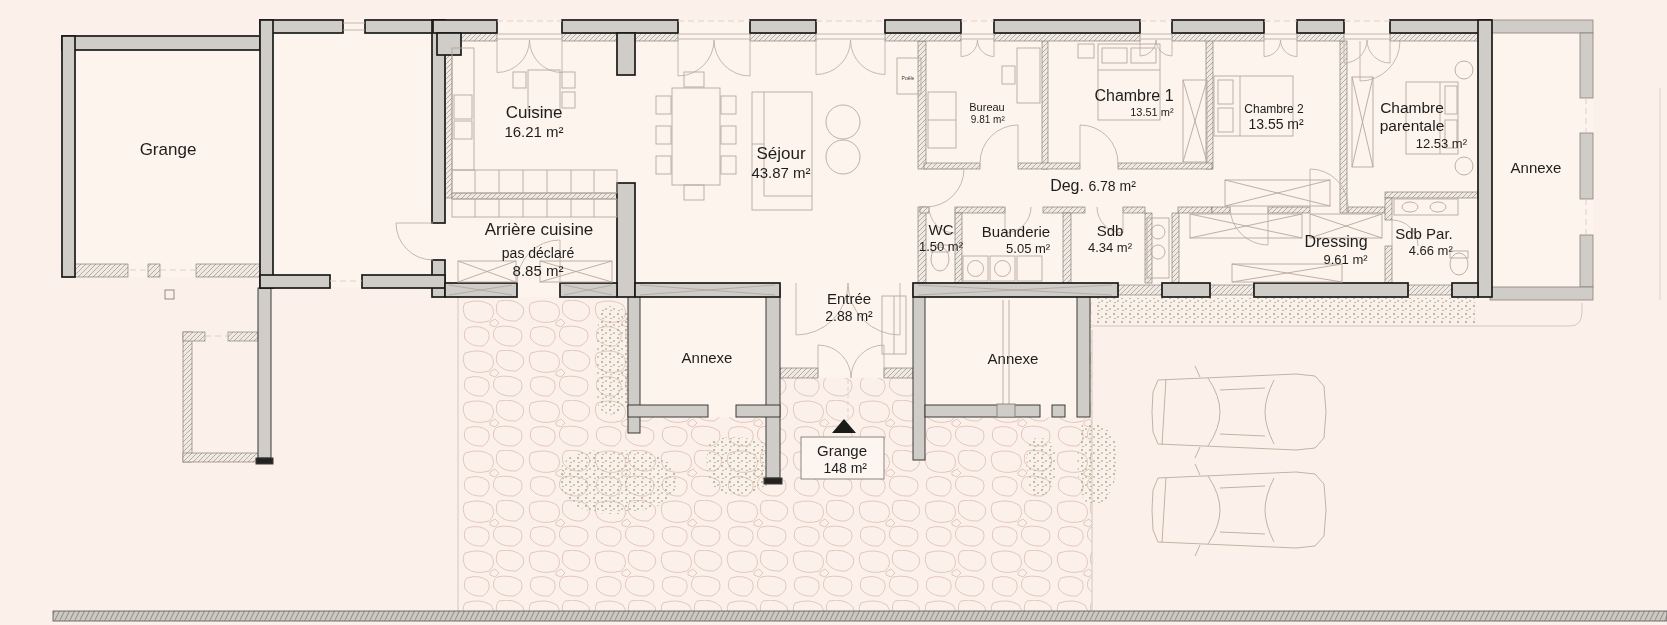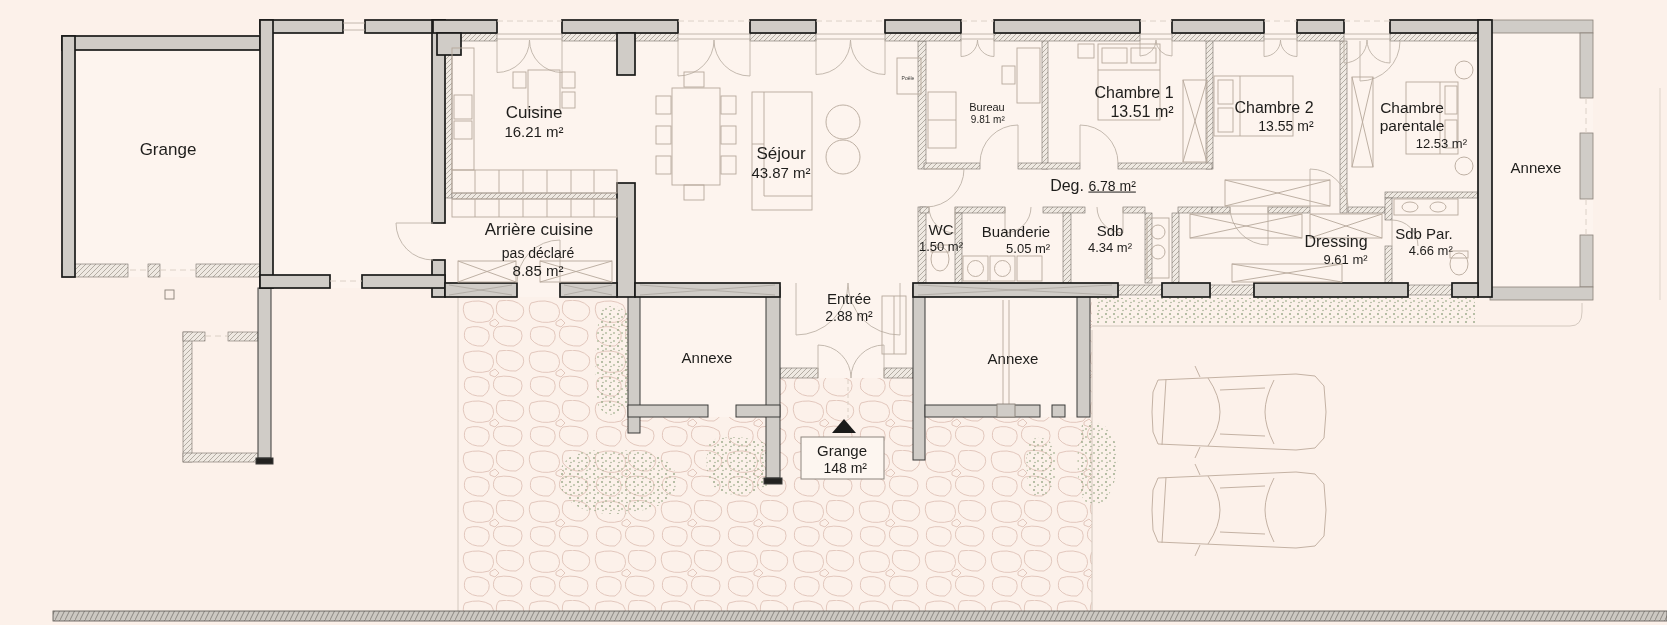--- a/index.html
+++ b/index.html
@@ -10,21 +10,21 @@
        color:#1e1d1b;line-height:1.18;white-space:nowrap;}
   .name{font-size:17px;}
   .area{font-size:15px;text-align:right;}
   .sm .name{font-size:15px;}
   .sm .area{font-size:13px;}
   .xs .name{font-size:11px;}
   .xs .area{font-size:10px;}
   .wrap{white-space:normal;width:112px;}
   .tiny{font-size:5px;color:#3a3a38;}
   .inline .name{font-size:16px;}
-  .inline .area{font-size:14px;text-decoration:underline;}
+  .inline .area{font-size:14px;}
 </style>
 </head>
 <body>
 
 <div id="plan">
 
 <svg width="1667" height="625" viewBox="0 0 1667 625">
   <defs>
     <pattern id="hatch" width="5" height="5" patternUnits="userSpaceOnUse">
       <rect width="5" height="5" fill="#efe9e2"></rect>
@@ -404,25 +404,25 @@
   <div class="name">Bureau</div>
   <div class="area">9.81 m²</div>
 </div>
 
 <div class="lbl tiny" style="left:908px;top:79px">
   <div>Poêle</div>
 </div>
 
 <div class="lbl" style="left:1134px;top:103px">
   <div class="name" style="font-size:16px">Chambre 1</div>
-  <div class="area" style="font-size:16px">13.51 m²</div>
+  <div class="area" style="font-size:11px">13.51 m²</div>
 </div>
 
 <div class="lbl" style="left:1274px;top:117px">
-  <div class="name" style="font-size:16px">Chambre 2</div>
+  <div class="name" style="font-size:12px">Chambre 2</div>
   <div class="area" style="font-size:14px">13.55 m²</div>
 </div>
 
 <div class="lbl" style="left:1412px;top:125px">
   <div class="wrap" style="font-size:15.5px;width:110px">Chambre parentale</div>
   <div class="area" style="font-size:13px">12.53 m²</div>
 </div>
 
 <div class="lbl inline" style="left:1093px;top:186px">
   <span class="name">Deg.</span>

